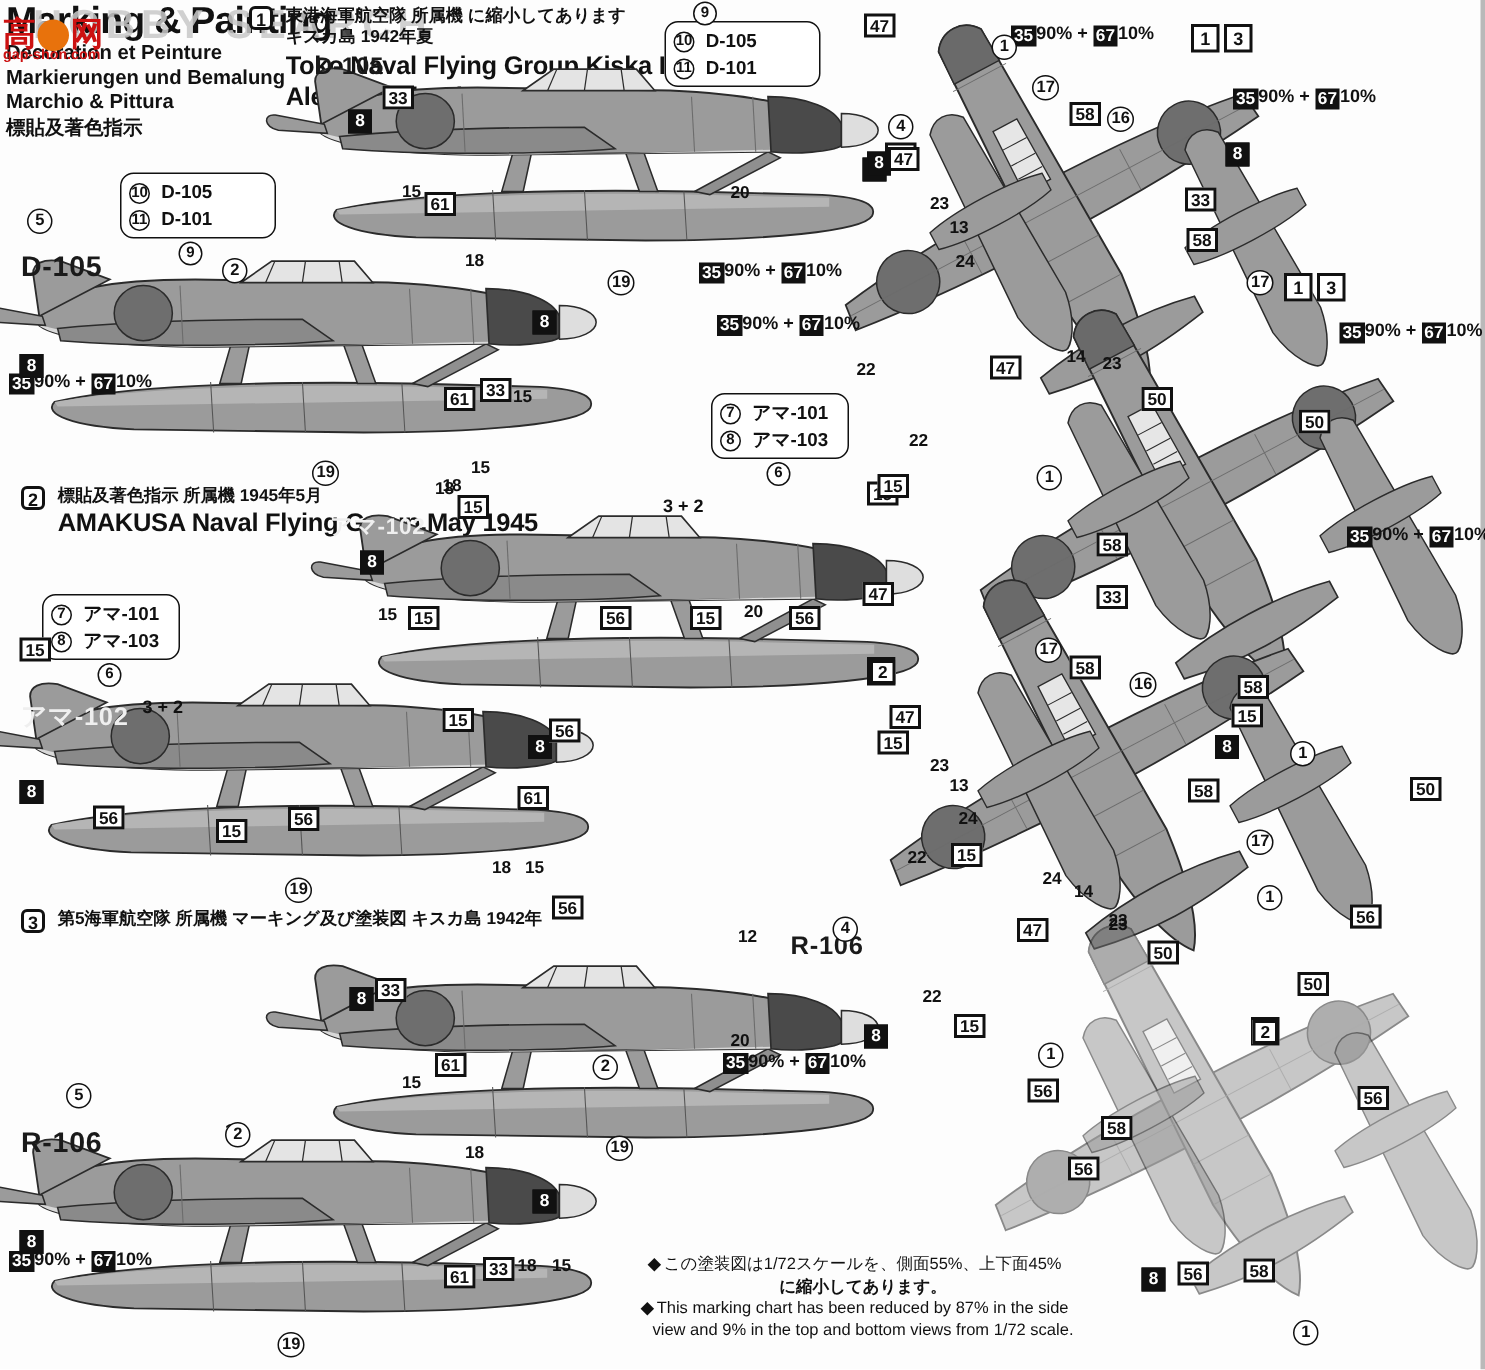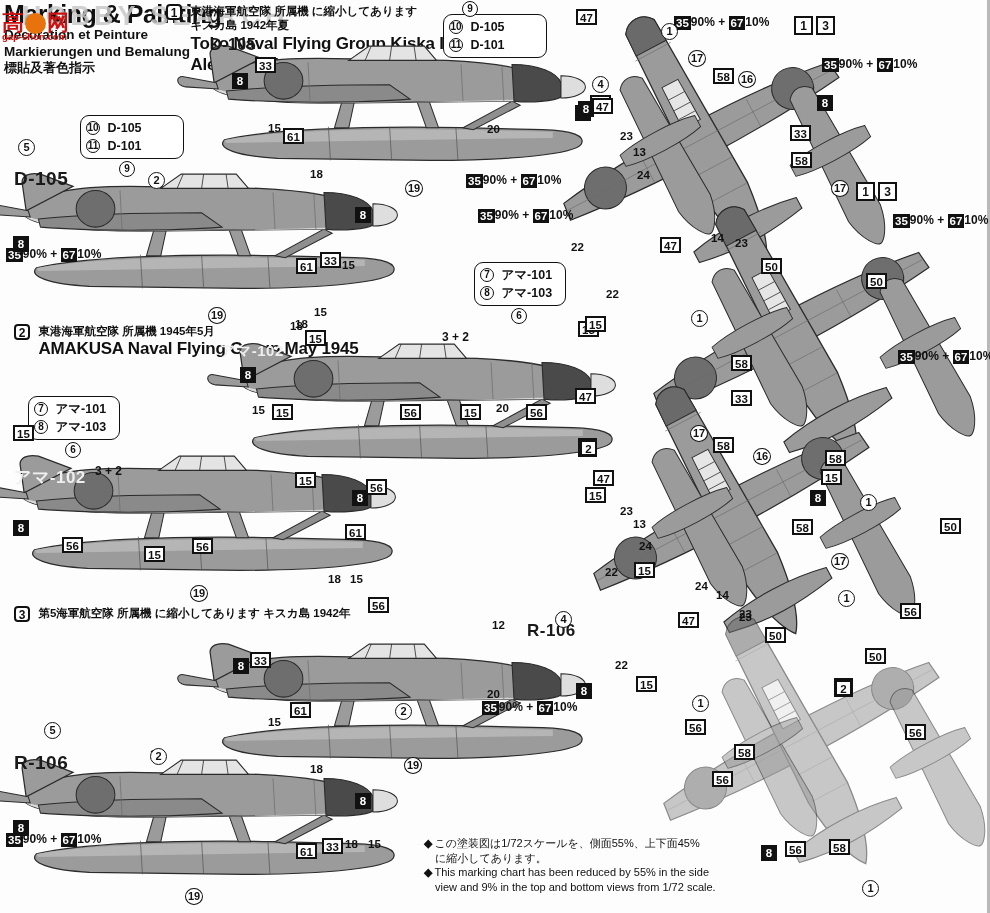--- a/index.html
+++ b/index.html
@@ -136,20 +136,21 @@
 </style>
 </head>
 <body>
 
 <div id="sheet">
 
   <div class="title-block">
     <div class="title-main">Marking &amp; Painting</div>
     <div class="title-line">Decoration et Peinture</div>
     <div class="title-line">Markierungen und Bemalung</div>
+    <div class="title-line">Marchio &amp; Pittura</div>
     <div class="title-jp">標貼及著色指示</div>
   </div>
 
   <div class="wm-text">HOBBY SEARCH</div>
   <div class="wm-logo">
     <span class="wm-k">高</span>
     <span class="wm-dot"></span>
     <span class="wm-k">网</span>
   </div>
   <div class="wm-url">gap-shon.com</div>
@@ -160,29 +161,29 @@
       <div>東港海軍航空隊 所属機 に縮小してあります</div>
       <div>キスカ島 1942年夏</div>
       <div class="en">Toko Naval Flying Group,Kiska Island</div>
       <div class="en">Aleutian Islands Summer 1942</div>
     </span>
   </div>
 
   <div class="scheme-head" style="left:14px; top:324px;">
     <span class="scheme-num">2</span>
     <span class="scheme-txt">
-      <div>東港海軍航空隊 所属機 1945年5月</div>
+      <div>標貼及著色指示 所属機 1945年5月</div>
       <div class="en">AMAKUSA Naval Flying Group,May 1945</div>
     </span>
   </div>
 
   <div class="scheme-head" style="left:14px; top:606px;">
     <span class="scheme-num">3</span>
     <span class="scheme-txt">
-      <div>第5海軍航空隊 所属機 に縮小してあります キスカ島 1942年</div>
+      <div>第5海軍航空隊 所属機 マーキング及び塗装図 キスカ島 1942年</div>
     </span>
   </div>
 
   <svg class="art" style="left:0; top:0;" width="990" height="913">
     <defs>
       <g id="rufe-side">
 
         <path d="M18,96 C60,86 150,82 250,84 L330,86 C360,87 372,92 368,100
                  C362,110 300,116 220,116 L70,114 C30,112 10,104 18,96 Z" fill="#9b9b9b" stroke="#2b2b2b" stroke-width="1.2"></path>
         <path d="M18,96 C60,88 150,84 250,86 L340,88 L340,94 L20,99 Z" fill="#b5b5b5" stroke="none"></path>
@@ -437,24 +438,24 @@
     <div class="tag-sq">1</div>
     <div class="tag-sq">3</div>
   </div>
   <div class="tag-group" style="left:578px; top:438px;">
     <div class="tag-sq">2</div>
   </div>
   <div class="tag-group" style="left:834px; top:678px;">
     <div class="tag-sq">2</div>
   </div>
 
-  <div class="note" style="left:424px; top:836px;">
+  <div class="note" style="left:424px; top:836px;text-align:center;">
     <div><span class="d">◆</span><span>この塗装図は1/72スケールを、側面55%、上下面45%</span></div>
-    <div style="padding-left:11px;"><span>に縮小してあります。</span></div>
-    <div><span class="d">◆</span><span>This marking chart has been reduced by 55% in the side</span></div>
+    <div style="padding-left:11px;font-weight:bold;"><span>に縮小してあります。</span></div>
+    <div><span class="d">◆</span><span>This marking chart has been reduced by 87% in the side</span></div>
     <div style="padding-left:11px;"><span>view and 9% in the top and bottom views from 1/72 scale.</span></div>
   </div>
 
   <div id="callout-layer">
       <div class="bw" style="left: 255px; top: 57px;">33</div>
       <div class="bn" style="left: 232px; top: 73px;">8</div>
       <div class="bn" style="left: 575px; top: 105px;">8</div>
       <div class="bw" style="left: 590px; top: 95px;">47</div>
       <div class="pn" style="left: 487px; top: 123px;">20</div>
       <div class="bw" style="left: 283px; top: 128px;">61</div>

